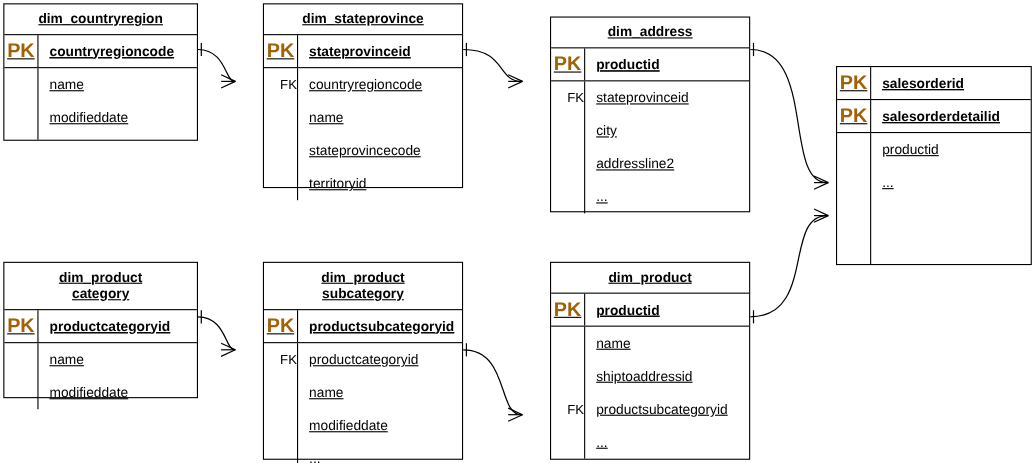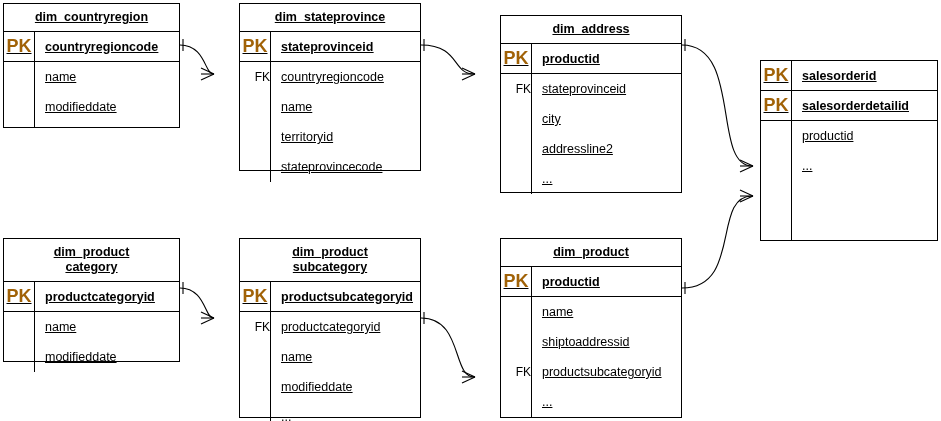--- a/index.html
+++ b/index.html
@@ -185,22 +185,22 @@
           <div class="keycell bold">PK</div>
           <div class="attrcell pk">stateprovinceid</div>
         </div>
         <div class="bodyblock">
           <div class="bodygutter">
             <span style="top: 0px;">FK</span>
           </div>
           <div class="bodyattrs">
             <div class="attrline">countryregioncode</div>
             <div class="attrline">name</div>
+            <div class="attrline">stateprovincecode</div>
             <div class="attrline">territoryid</div>
-            <div class="attrline">stateprovincecode</div>
           </div>
         </div>
       </div>
       <div class="entity" style="left: 500px; top: 15px; width: 182px; height: 178px;">
         <div class="ent-title" style="height: 28px; flex: 0 0 28px;">dim_address</div>
         <div class="row key" style="height: 30px;">
           <div class="keycell bold">PK</div>
           <div class="attrcell pk">productid</div>
         </div>
         <div class="bodyblock">

